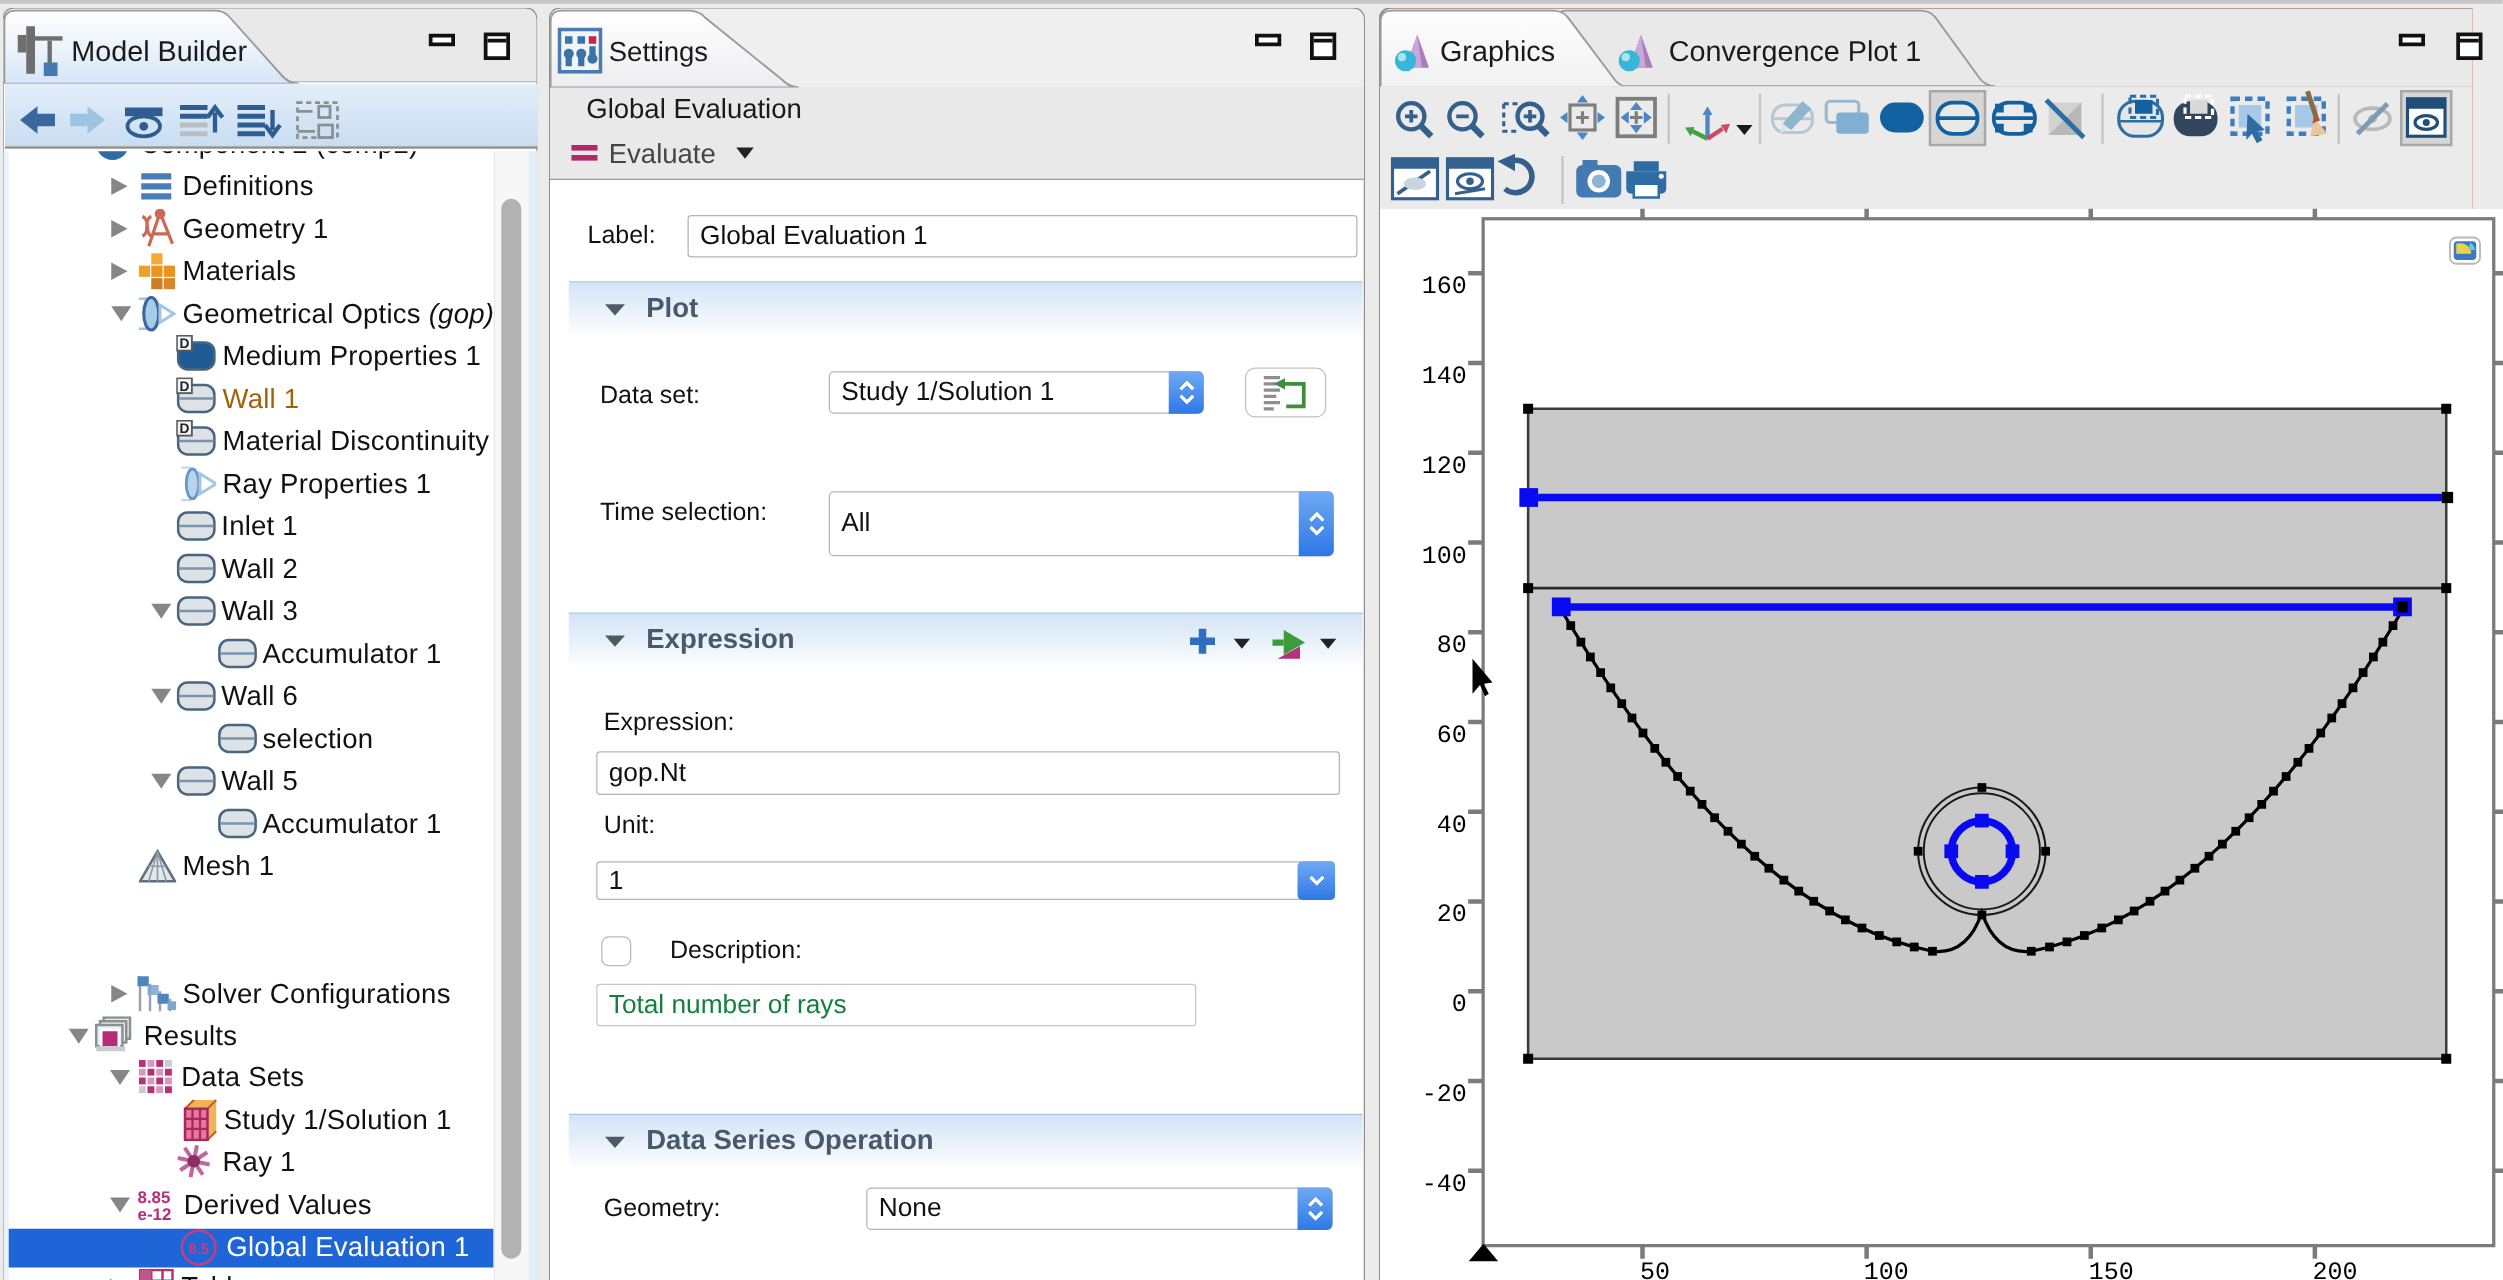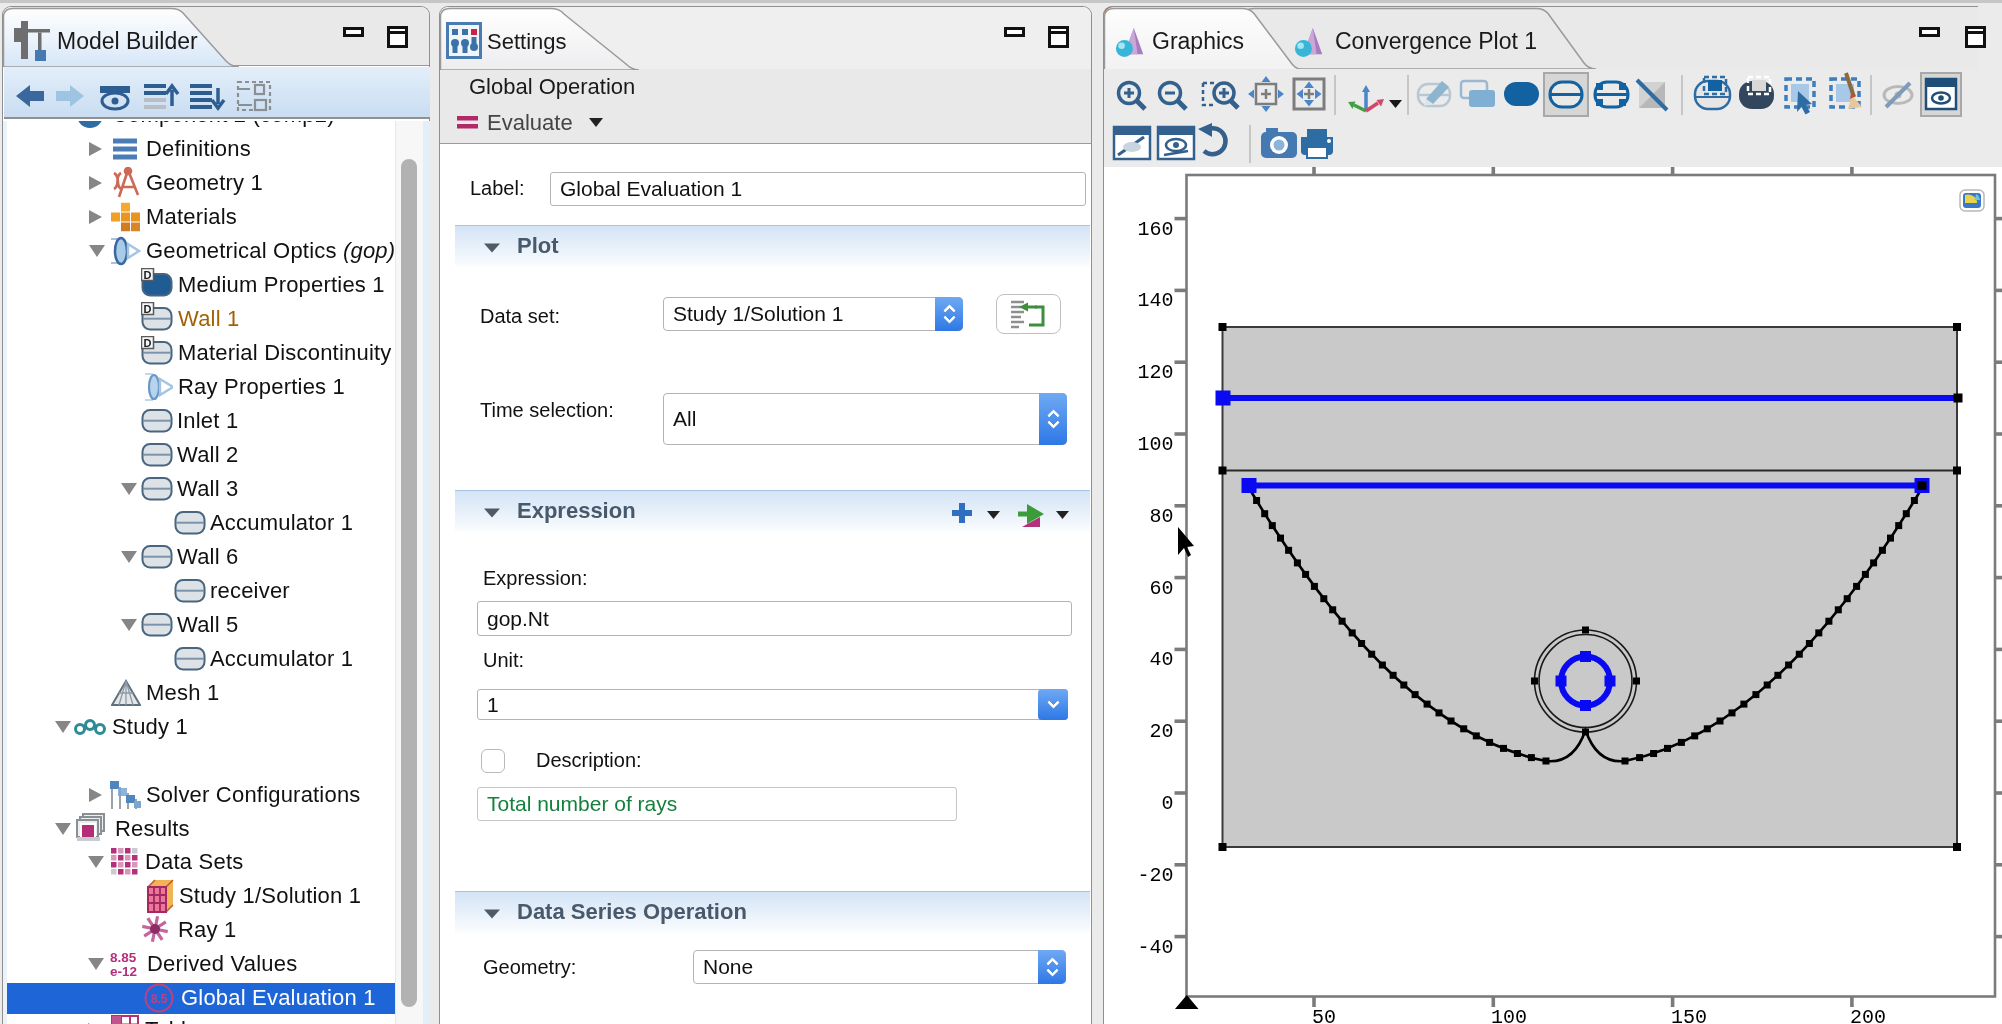--- a/index.html
+++ b/index.html
@@ -203,21 +203,21 @@
           <rect x="1.5" y="6" width="29" height="21.5" rx="7.5" fill="#dde2e7" stroke="#49657f" stroke-width="2"></rect>
           <path d="M2 16.7 h28" stroke="#7b94ac" stroke-width="2"></path>
         </svg>
 <span class="tx" style="left:176px;color:#111">Wall 6</span>
 </div>
 <div class="row" style="top:453px;left:-3px">
 <svg style="left:173px" width="32" height="34" viewBox="0 0 32 34">
           <rect x="1.5" y="6" width="29" height="21.5" rx="7.5" fill="#dde2e7" stroke="#49657f" stroke-width="2"></rect>
           <path d="M2 16.7 h28" stroke="#7b94ac" stroke-width="2"></path>
         </svg>
-<span class="tx" style="left:209px;color:#111">receiver</span>
+<span class="tx" style="left:209px;color:#111">selection</span>
 </div>
 <div class="row" style="top:487px;left:-3px">
 <span class="ar ard" style="left:120px"></span>
 <svg style="left:140px" width="32" height="34" viewBox="0 0 32 34">
           <rect x="1.5" y="6" width="29" height="21.5" rx="7.5" fill="#dde2e7" stroke="#49657f" stroke-width="2"></rect>
           <path d="M2 16.7 h28" stroke="#7b94ac" stroke-width="2"></path>
         </svg>
 <span class="tx" style="left:176px;color:#111">Wall 5</span>
 </div>
 <div class="row" style="top:521px;left:-3px">
@@ -226,32 +226,20 @@
           <path d="M2 16.7 h28" stroke="#7b94ac" stroke-width="2"></path>
         </svg>
 <span class="tx" style="left:209px;color:#111">Accumulator 1</span>
 </div>
 <div class="row" style="top:555px;left:-3px">
 <svg style="left:110px" width="30" height="28" viewBox="0 0 30 28">
           <path d="M15 2 L29 26 L1 26 Z" fill="#e3e7ea" stroke="#5f7181" stroke-width="2"></path>
           <path d="M15 2 L15 26 M8 14 L22 14 M15 2 L8 26 M15 2 L22 26" stroke="#8d9aa6" stroke-width="1.3"></path>
         </svg>
 <span class="tx" style="left:145px;color:#111">Mesh 1</span>
-</div>
-<div class="row" style="top:589px;left:-3px">
-<span class="ar ard" style="left:54px"></span>
-<svg style="left:73px" width="32" height="22" viewBox="0 0 32 22">
-          <g fill="none" stroke="#2d8b96" stroke-width="3">
-            <circle cx="6" cy="13" r="4.5"></circle>
-            <circle cx="16" cy="9" r="4.5"></circle>
-            <circle cx="26" cy="13" r="4.5"></circle>
-            <path d="M9 10 L13 12 M19 10 L23 12" stroke-width="2.5"></path>
-          </g>
-        </svg>
-<span class="tx" style="left:111px;color:#111">Study 1</span>
 </div>
 <div class="row" style="top:657px;left:-3px">
 <span class="ar arr" style="left:88px"></span>
 <svg style="left:108px" width="32" height="32" viewBox="0 0 32 32">
           <g stroke="#9aa2aa" stroke-width="2" fill="none">
             <path d="M3 2 V30 M11 8 V30 M19 14 V30 M27 20 V30"></path>
           </g>
           <rect x="1" y="2" width="9" height="8" fill="#4f86c0"></rect>
           <rect x="9" y="9" width="9" height="8" fill="#7aa6d2" opacity="0.85"></rect>
           <rect x="17" y="16" width="9" height="8" fill="#4f86c0"></rect>
@@ -380,21 +368,21 @@
         <rect x="6.5" y="22" width="5" height="9"></rect>
         <circle cx="19" cy="21" r="4"></circle>
         <rect x="16.5" y="22" width="5" height="9"></rect>
         <circle cx="28" cy="25" r="4"></circle>
         <rect x="25.5" y="15" width="5" height="9"></rect>
       </g>
     </svg>
 <div class="tabtxt" style="left:47px;top:22px;font-size:22px">Settings</div>
 <div class="minbtn" style="left:564px;top:20px;width:21px"></div>
 <div class="maxbtn" style="left:608px;top:19px"></div>
-<div class="abs" style="left:29px;top:67px;font-size:22px;color:#1a1a1a">Global Operation</div>
+<div class="abs" style="left:29px;top:67px;font-size:22px;color:#1a1a1a">Global Evaluation</div>
 <svg class="abs" style="left:17px;top:109px" width="22" height="14">
       <rect y="0" width="21" height="4.5" fill="#b02a6a"></rect>
       <rect y="8" width="21" height="4.5" fill="#b02a6a"></rect>
     </svg>
 <div class="abs" style="left:47px;top:103px;font-size:22px;color:#454545">Evaluate</div>
 <div class="abs" style="left:149px;top:111px;width:0;height:0;border-left:7px solid transparent;border-right:7px solid transparent;border-top:9px solid #222"></div>
 <div class="flabel" style="left:30px;top:170px">Label:</div>
 <div class="field" style="left:110px;top:165px;width:536px;height:34px">Global Evaluation 1</div>
 <div class="sechead" style="left:15px;top:218px;width:635px">
       <span class="tri" style="left:29px"></span>

